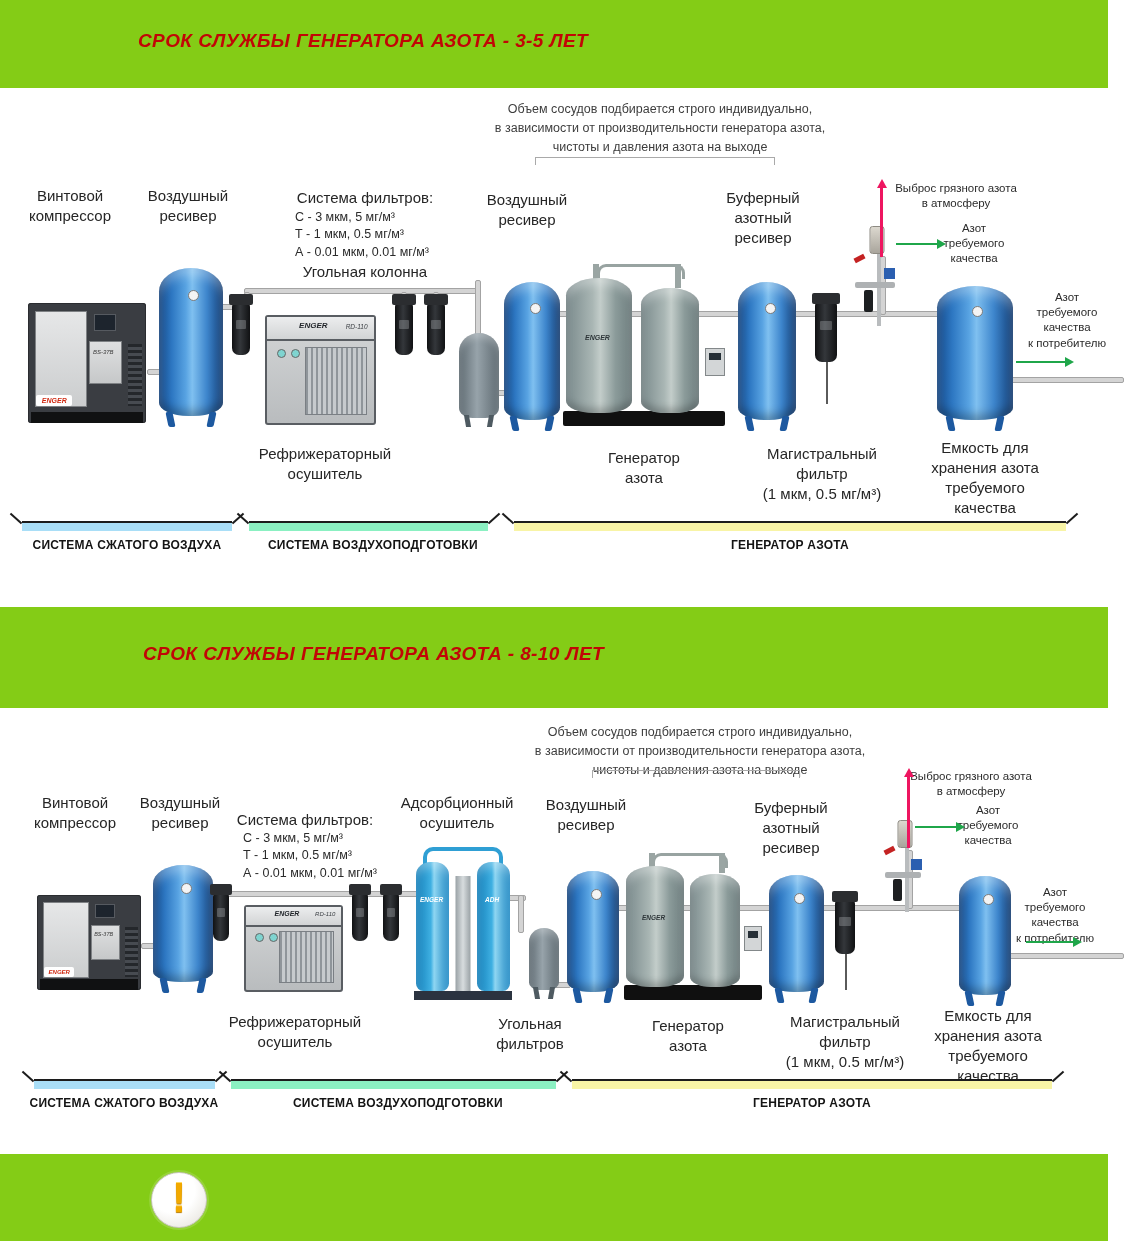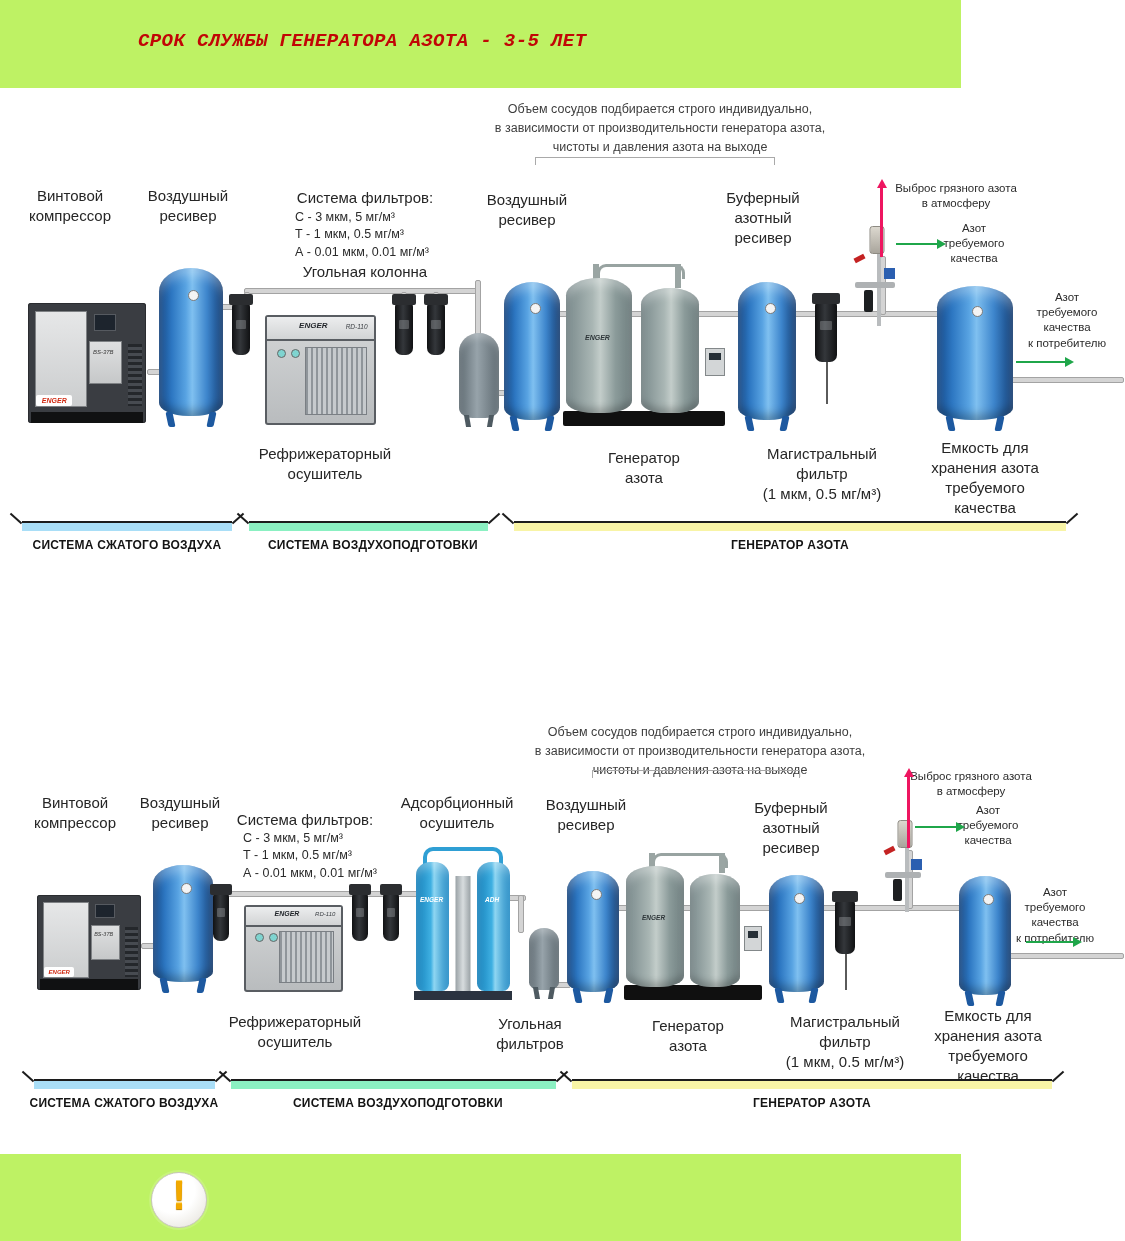--- a/index.html
+++ b/index.html
@@ -1,21 +1,21 @@
 <!DOCTYPE html>
 <html><head>
 <meta charset="utf-8">
 <style>
   html,body{margin:0;padding:0;background:#fff;}
   .page{position:relative;width:1125px;height:1241px;background:#ffffff;overflow:hidden;
         font-family:"Liberation Sans","DejaVu Sans",sans-serif;}
   .pre{white-space:pre-line;}
 
   
-  .blackbar{position:absolute;left:0;width:961px;background:#bef264;font-family:Liberation Mono, monospace;}
+  .blackbar{position:absolute;left:0;width:1108px;background:#84cc16;}
   .title-red{position:absolute;font-weight:bold;font-style:italic;font-size:19px;
              letter-spacing:.4px;color:#c10606;white-space:nowrap;}
 
   
   .note{position:absolute;font-size:12.5px;line-height:1.5;color:#3d3d3d;text-align:center;}
   .eq-label{position:absolute;font-size:15px;line-height:1.33;color:#262626;text-align:center;}
   .spec{position:absolute;font-size:12.5px;line-height:1.38;color:#2b2b2b;text-align:left;}
   .flow-label{position:absolute;font-size:11.5px;line-height:1.32;color:#2b2b2b;text-align:center;}
   .zone-label{position:absolute;font-size:12px;font-weight:bold;color:#141414;text-align:center;
               letter-spacing:.2px;white-space:nowrap;}
@@ -275,20 +275,23 @@
 требуемого
 качества</div>
 
   <div class="zone zone-blue" style="left:22px;top:521px;width:210px;"></div>
   <div class="zone zone-green" style="left:249px;top:521px;width:239px;"></div>
   <div class="zone zone-yellow" style="left:514px;top:521px;width:552px;"></div>
   <div class="zone-label" style="left:27px;top:538px;width:200px;">СИСТЕМА СЖАТОГО ВОЗДУХА</div>
   <div class="zone-label" style="left:268px;top:538px;width:200px;">СИСТЕМА ВОЗДУХОПОДГОТОВКИ</div>
   <div class="zone-label" style="left:690px;top:538px;width:200px;">ГЕНЕРАТОР АЗОТА</div>
 
+  <div class="blackbar" style="top:607px;height:101px;">
+    <div class="title-red" style="left:143px;top:36px;">СРОК СЛУЖБЫ ГЕНЕРАТОРА АЗОТА  -  8-10 ЛЕТ</div>
+  </div>
 
   <div class="note pre" style="left:470px;top:723px;width:460px;">Объем сосудов подбирается строго индивидуально,
 в зависимости от производительности генератора азота,
 чистоты и давления азота на выходе</div>
   <div class="nbracket" style="left:592px;top:770px;width:206px;"></div>
 
   <div class="eq-label pre" style="left:15px;top:793px;width:120px;">Винтовой
 компрессор</div>
   <div class="eq-label pre" style="left:120px;top:793px;width:120px;">Воздушный
 ресивер</div>

